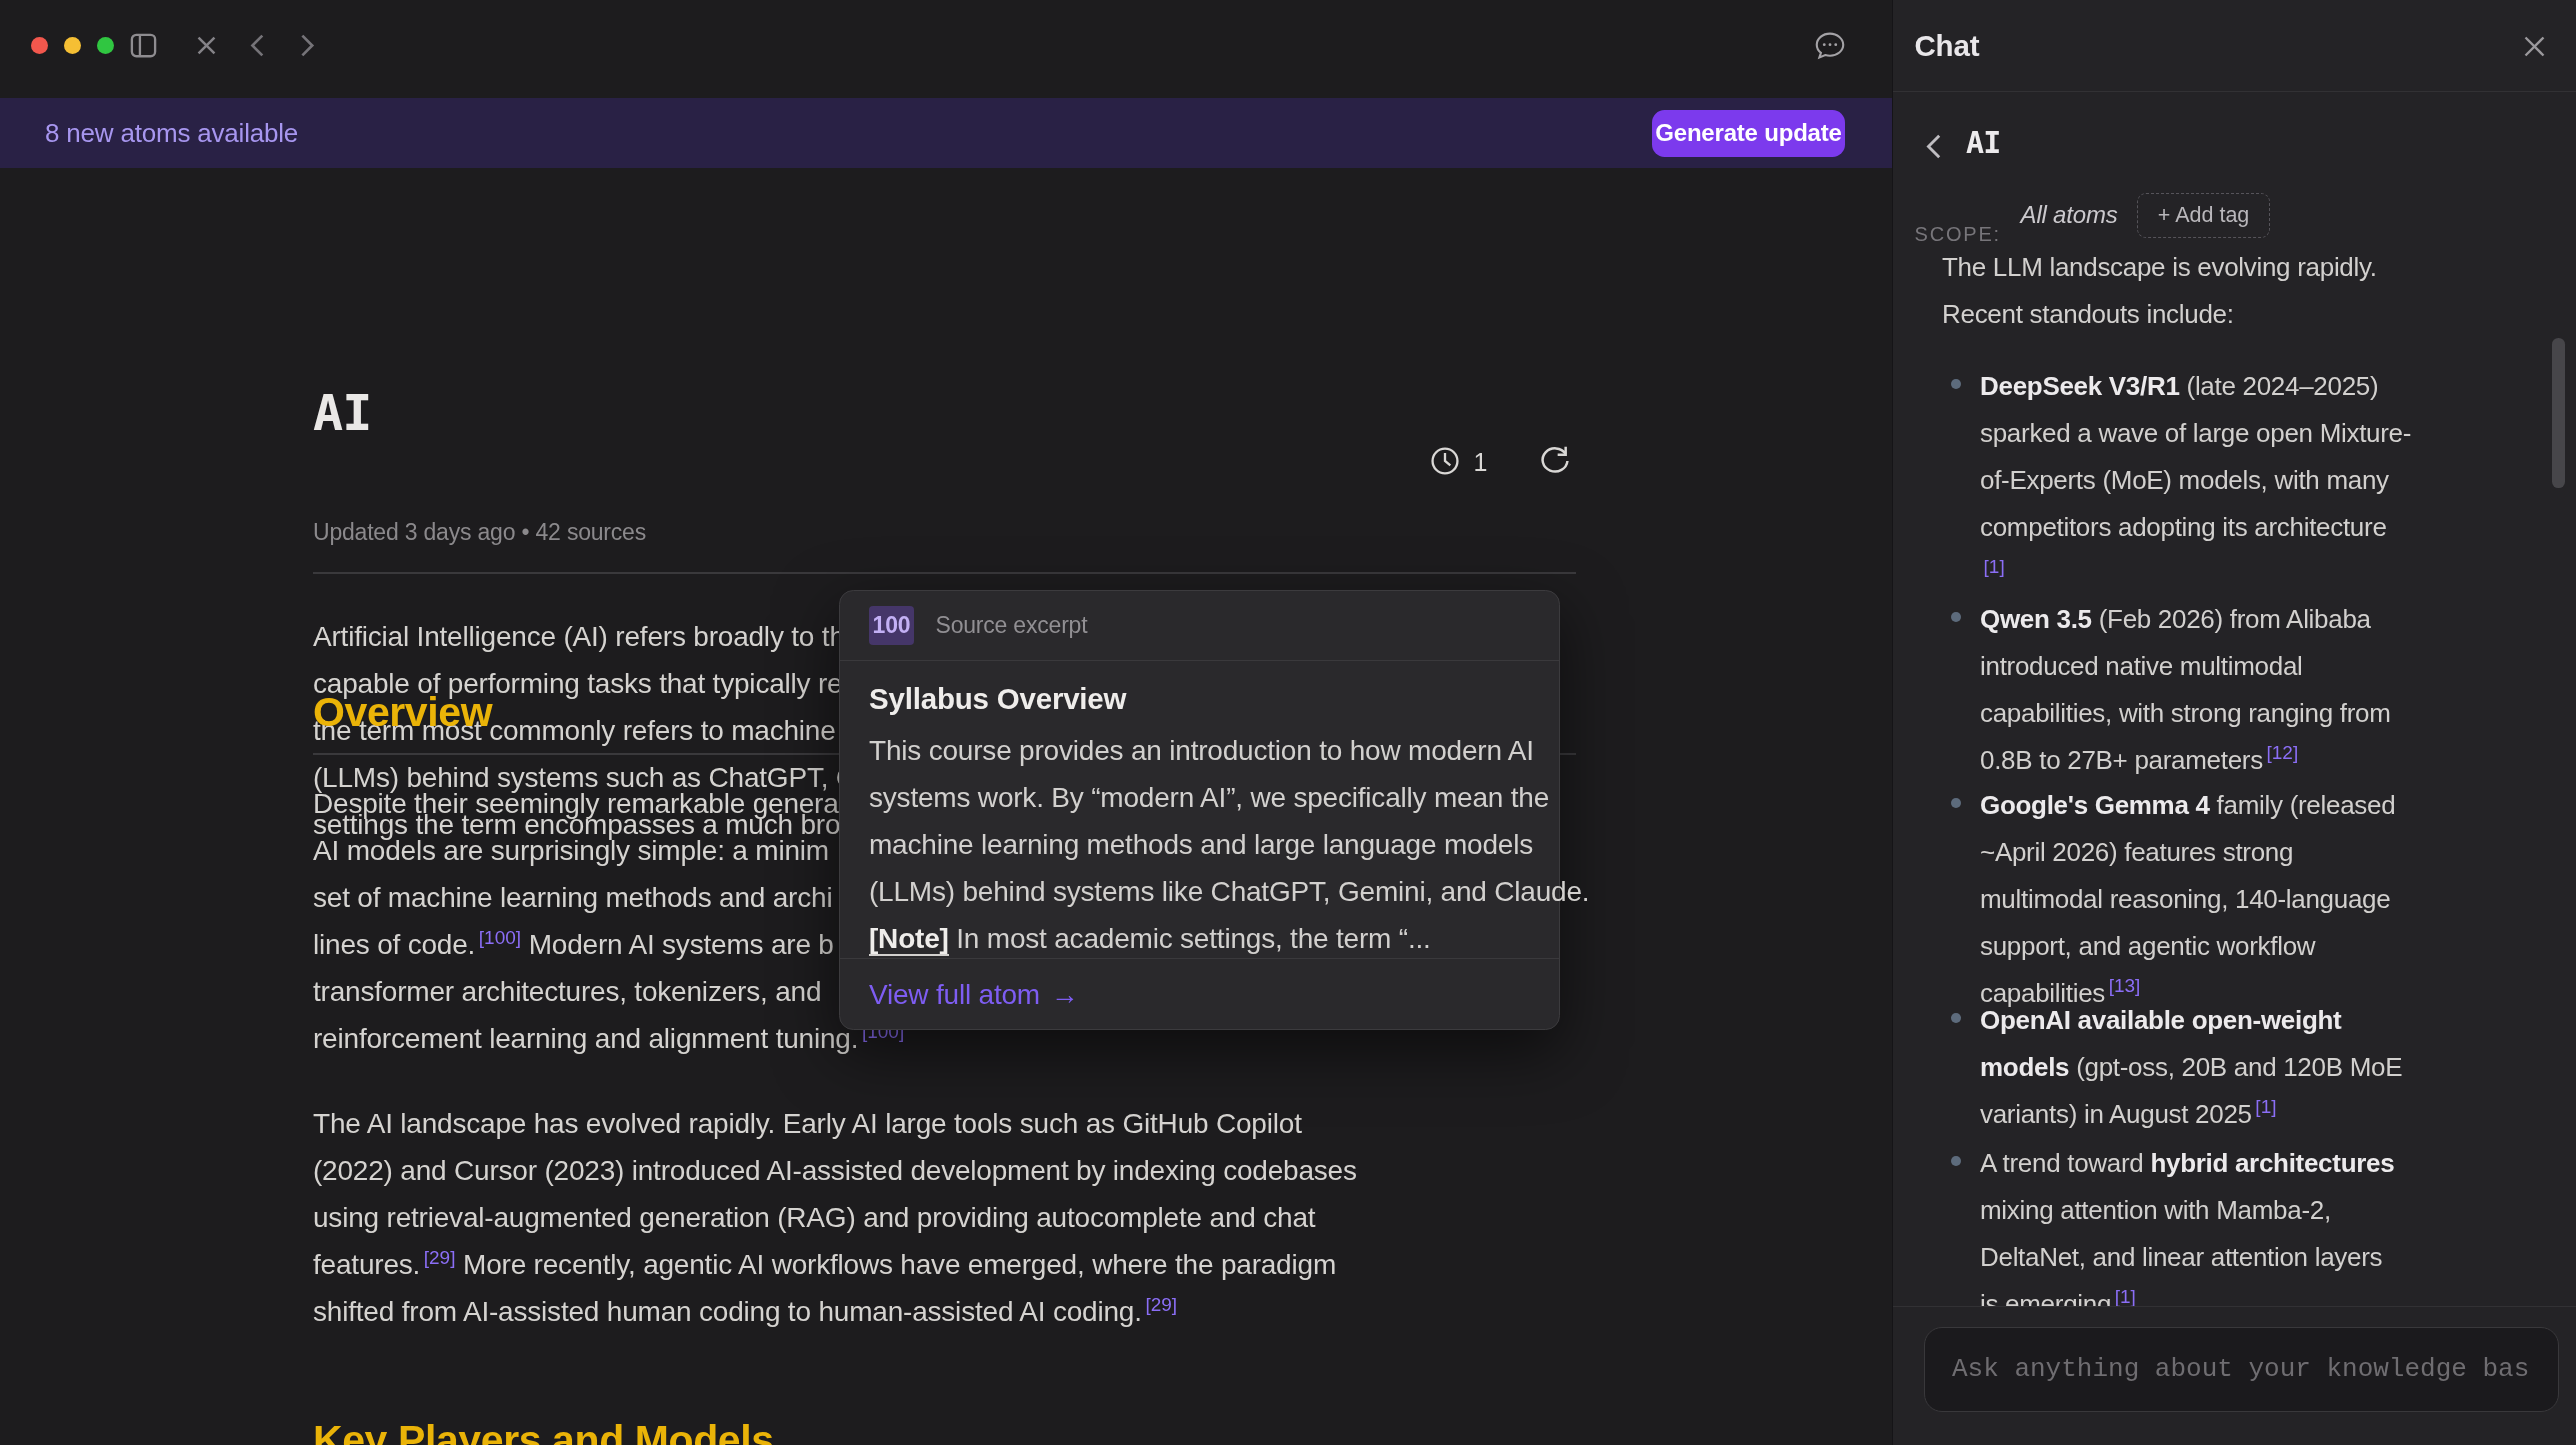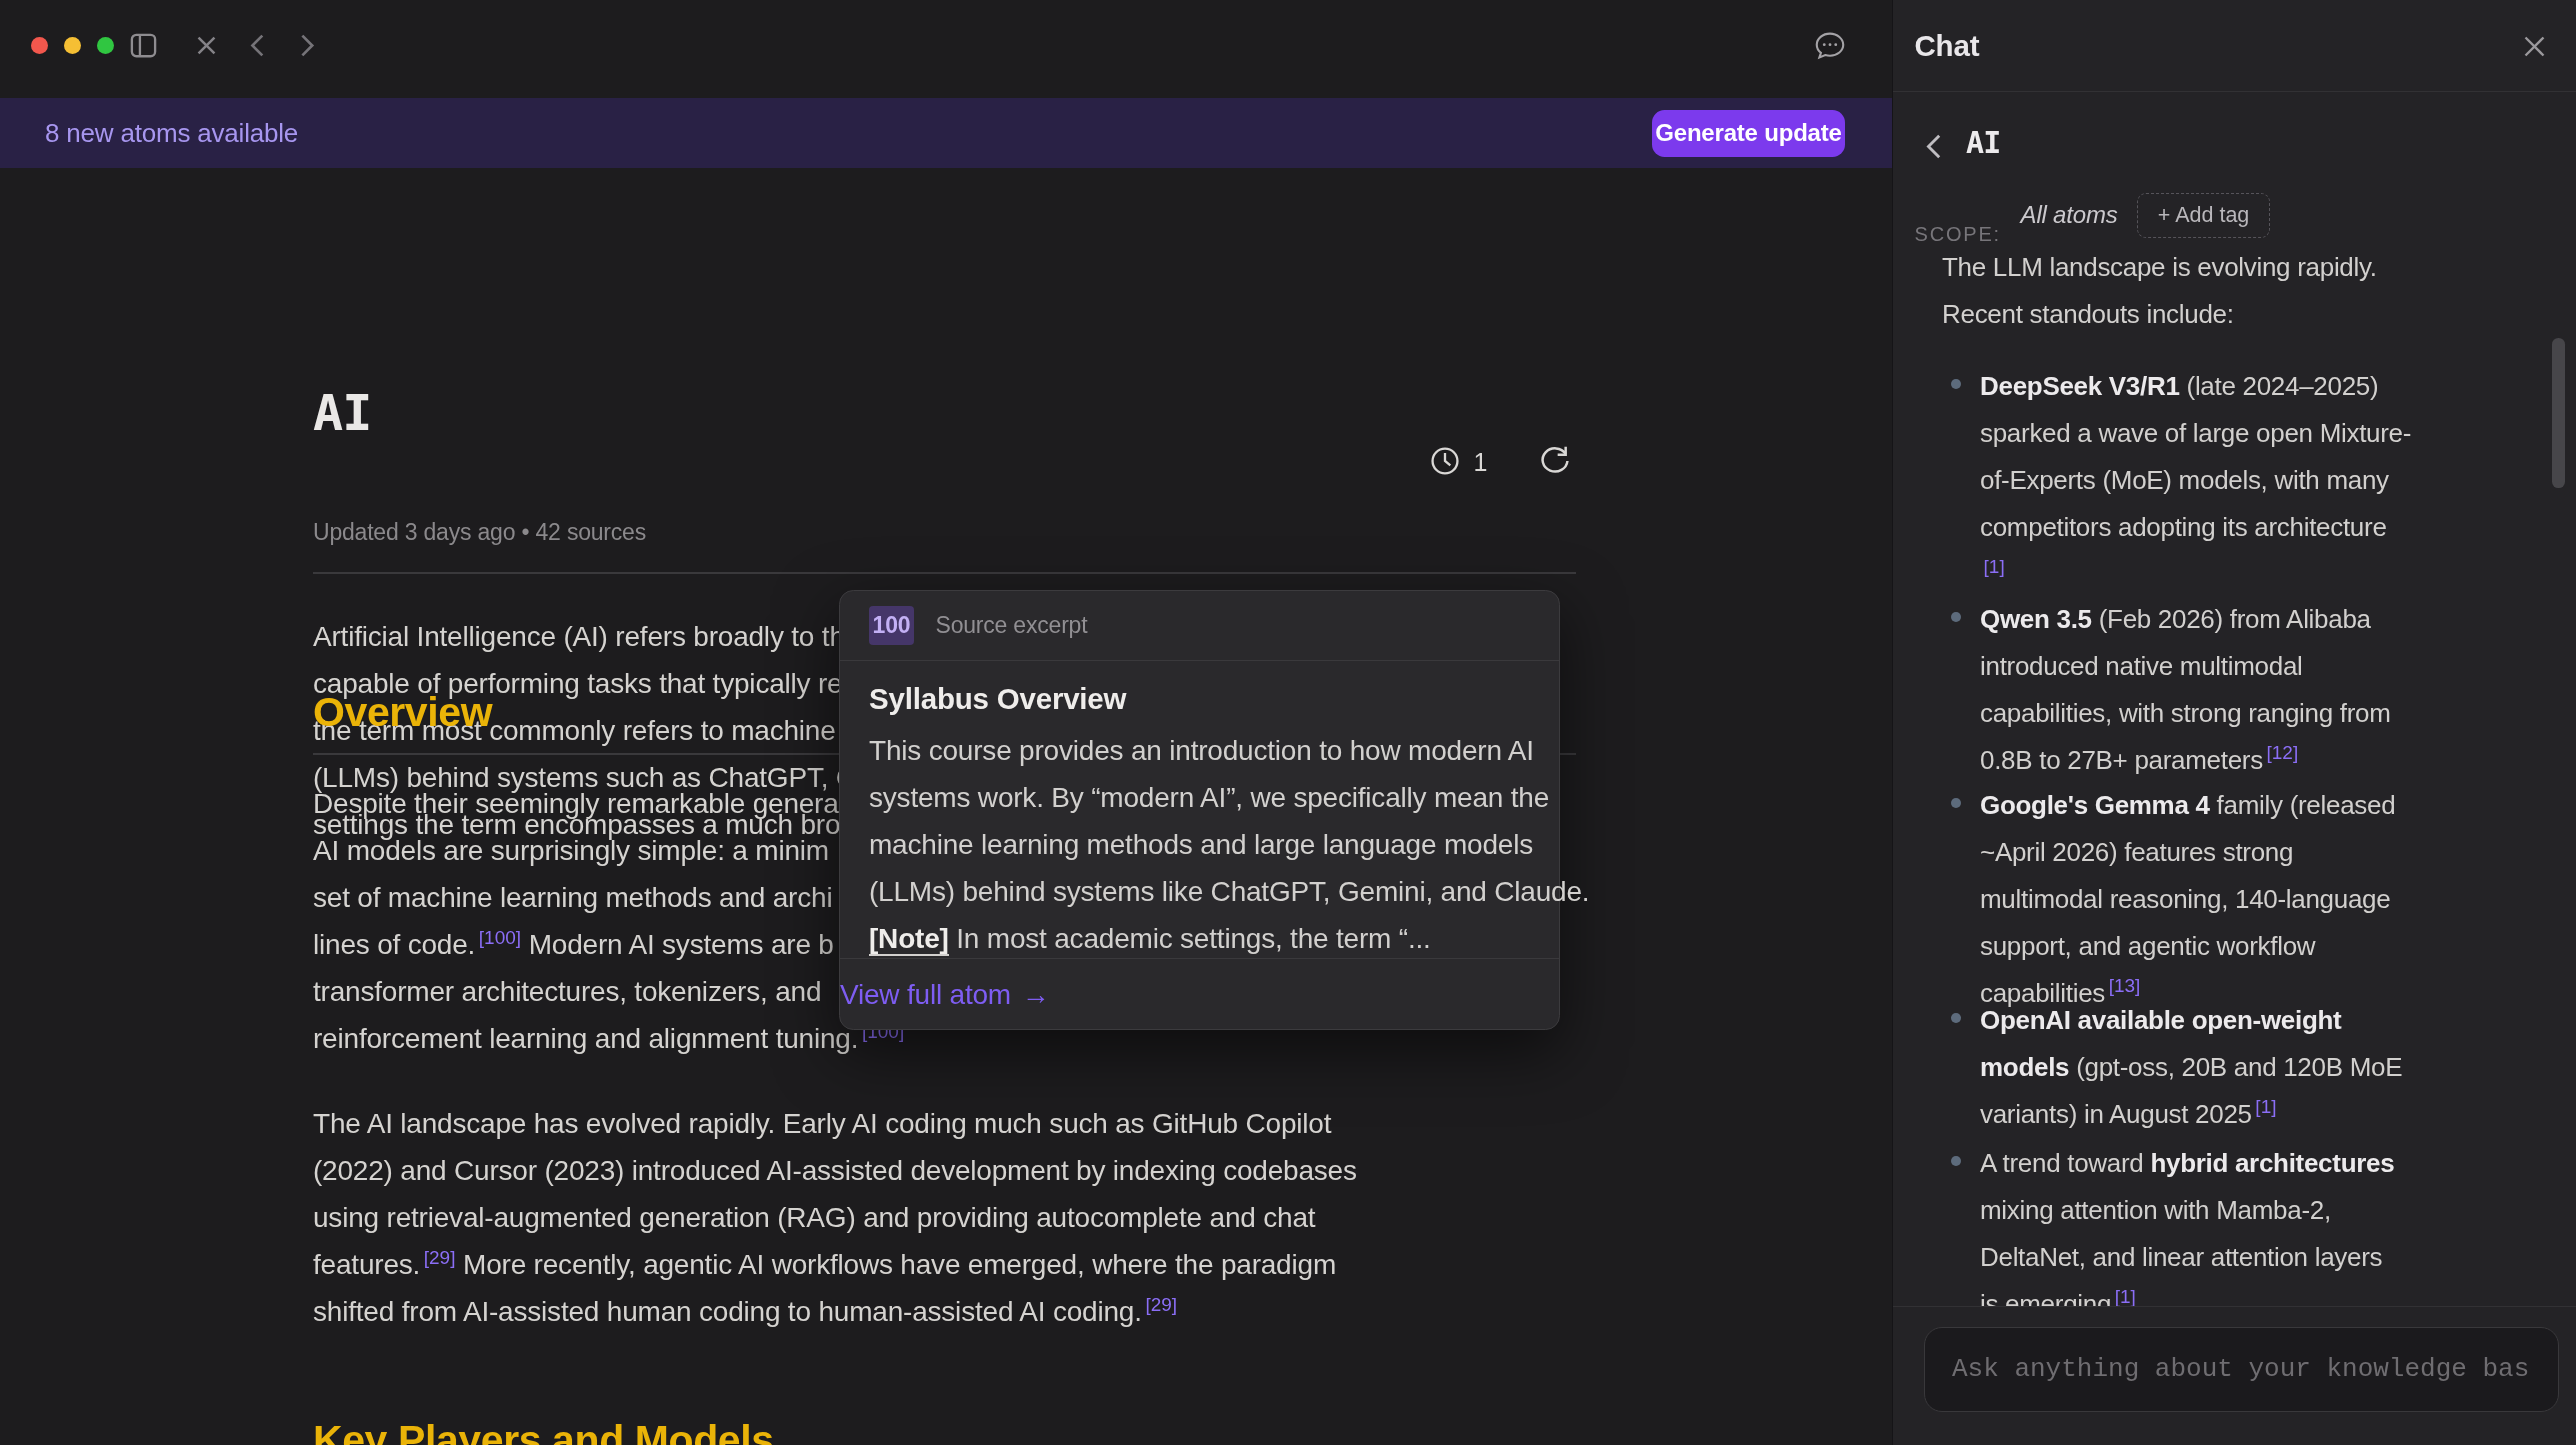--- a/index.html
+++ b/index.html
@@ -52,21 +52,21 @@
   .pop-head { position:absolute; left:0; top:0; width:100%; height:70px; border-bottom:1.8px solid #3a393c; display:flex; align-items:center; }
   .pop-badge {
     margin-left:29px; width:45px; height:39px; background:#453669; border-radius:4px;
     color:#c3b0f5; font-size:23px; font-weight:700; display:flex; align-items:center; justify-content:center;
   }
   .pop-label { margin-left:21.5px; font-size:23px; color:#918f93; }
   .pop-title { position:absolute; left:29px; top:91px; font-size:29.5px; font-weight:700; color:#efedeb; }
   .pop-body { position:absolute; left:29px; top:136px; width:662px; font-size:28px; line-height:47px; color:#d2d0ce; }
   .note-tag { font-weight:700; color:#efedeb; border-bottom:2.7px solid #d2d0ce; }
   .pop-foot { position:absolute; left:0; top:367px; width:100%; height:73px; border-top:1.8px solid #3a393c; display:flex; align-items:center; }
-  .pop-link { font-size:28px; color:#7e5df2; display:flex; align-items:center; gap:10.7px; cursor:pointer; }
+  .pop-link { margin-left:29px; font-size:28px; color:#7e5df2; display:flex; align-items:center; gap:10.7px; cursor:pointer; }
   
   .chat {
     position:absolute; left:1892px; top:0; width:684px; height:1445px;
     background:#242326; border-left:1.8px solid #151417;
   }
   .chat-head { position:absolute; left:0; top:0; width:100%; height:92px; border-bottom:1.8px solid #323134;text-align:center; }
   .chat-title { position:absolute; left:21.5px; top:29px; font-size:29.5px; font-weight:700; color:#e9e7ea; }
   .chat-close { position:absolute; right:25px; top:29.5px; width:34px; height:34px; display:flex; align-items:center; justify-content:center; color:#9b999d; }
   .chat-back { position:absolute; left:25px; top:130px; width:32px; height:32px; display:flex; align-items:center; justify-content:center; color:#bfbdc1; }
   .thread-title {
@@ -180,21 +180,21 @@
       <div class="tpara" style="top:612px">
           <div class="tline"><span>Despite their seemingly remarkable genera</span></div>
           <div class="tline"><span>AI models are surprisingly simple: a minim</span></div>
           <div class="tline"><span>set of machine learning methods and archi</span></div>
           <div class="tline"><span>lines of code.</span><span class="cite">[100]</span><span> Modern AI systems are b</span></div>
           <div class="tline"><span>transformer architectures, tokenizers, and</span></div>
           <div class="tline"><span>reinforcement learning and alignment tuning.</span><span class="cite">[100]</span></div>
         </div>
 
       <div class="tpara" style="top:932px">
-          <div class="tline"><span>The AI landscape has evolved rapidly. Early AI coding much such as GitHub Copilot</span></div>
+          <div class="tline"><span>The AI landscape has evolved rapidly. Early AI large tools such as GitHub Copilot</span></div>
           <div class="tline"><span>(2022) and Cursor (2023) introduced AI-assisted development by indexing codebases</span></div>
           <div class="tline"><span>using retrieval-augmented generation (RAG) and providing autocomplete and chat</span></div>
           <div class="tline"><span>features.</span><span class="cite">[29]</span><span> More recently, agentic AI workflows have emerged, where the paradigm</span></div>
           <div class="tline"><span>shifted from AI-assisted human coding to human-assisted AI coding.</span><span class="cite">[29]</span></div>
         </div>
 
       <h2 class="h2" style="top:1249px">Key Players and Models</h2>
 
       <div class="popover">
         <div class="pop-head">

